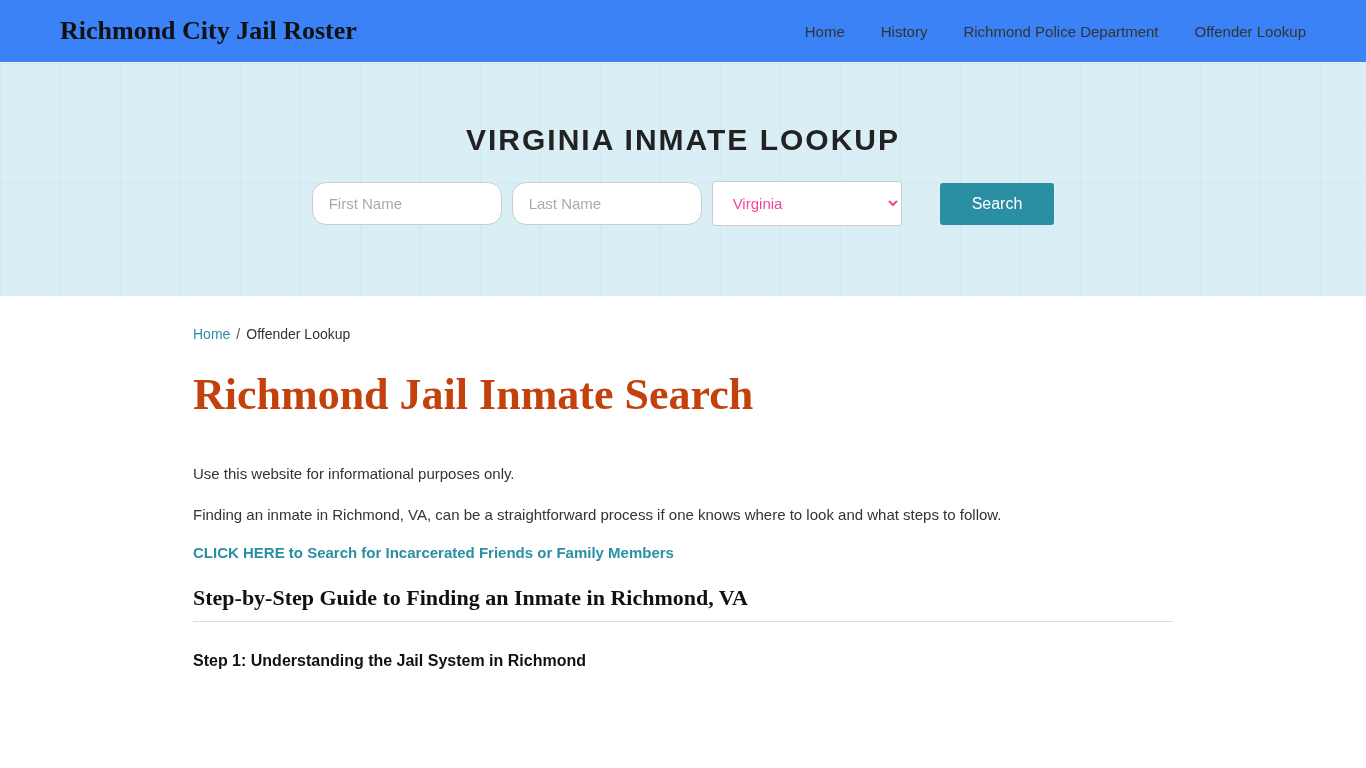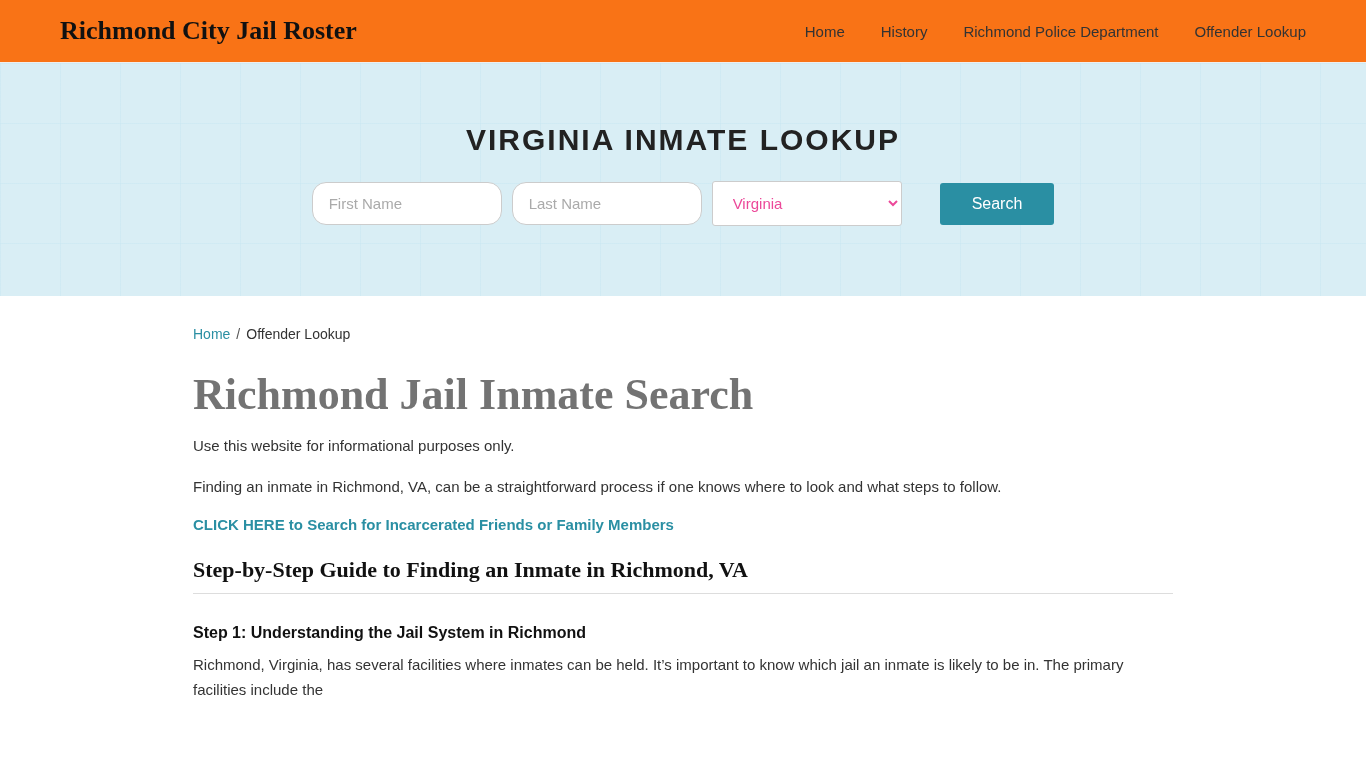--- a/index.html
+++ b/index.html
@@ -17,21 +17,21 @@
       min-height: 768px;
     }
 
     
     .header {
       display: flex;
       align-items: center;
       justify-content: space-between;
       padding: 16px 60px;
       border-bottom: 1px solid #eee;
-      background: #f97316;
+      background: #3b82f6;
     }
 
     .site-title {
       font-family: Georgia, serif;
       font-size: 26px;
       font-weight: 900;
       color: #111;
     }
 
     nav {
@@ -142,22 +142,22 @@
 
     .breadcrumb .current {
       color: #333;
     }
 
     
     .page-heading {
       font-family: Georgia, serif;
       font-size: 44px;
       font-weight: 900;
-      color: #737373;
-      margin-bottom: 12px;
+      color: #c2410c;
+      margin-bottom: 40px;
       line-height: 1.15;
     }
 
     
     .body-text {
       font-family: Arial, sans-serif;
       font-size: 15px;
       line-height: 1.7;
       color: #333;
       margin-bottom: 16px;
@@ -181,21 +181,21 @@
       margin-bottom: 30px;
       padding-bottom: 10px;
       border-bottom: 1px solid #ddd;
     }
 
     .step-heading {
       font-family: Arial, sans-serif;
       font-size: 16px;
       font-weight: 900;
       color: #111;
-      margin-bottom: 10px;
+      margin-bottom: 26px;
       margin-top: 24px;
     }
   </style>
 </head>
 <body>
 
 <header class="header">
   <div class="site-title">Richmond City Jail Roster</div>
   <nav>
     <a href="#">Home</a>
@@ -227,15 +227,14 @@
   <h1 class="page-heading">Richmond Jail Inmate Search</h1>
 
   <p class="body-text">Use this website for informational purposes only.</p>
   <p class="body-text">Finding an inmate in Richmond, VA, can be a straightforward process if one knows where to look and what steps to follow.</p>
 
   <a href="#" class="link-cta">CLICK HERE to Search for Incarcerated Friends or Family Members</a>
 
   <h2 class="section-heading">Step-by-Step Guide to Finding an Inmate in Richmond, VA</h2>
 
   <p class="step-heading">Step 1: Understanding the Jail System in Richmond</p>
-  <p class="body-text">Richmond, Virginia, has several facilities where inmates can be held. It’s important to know which jail an inmate is likely to be in. The primary facilities include the</p>
 
 </main>
 
 </body></html>

